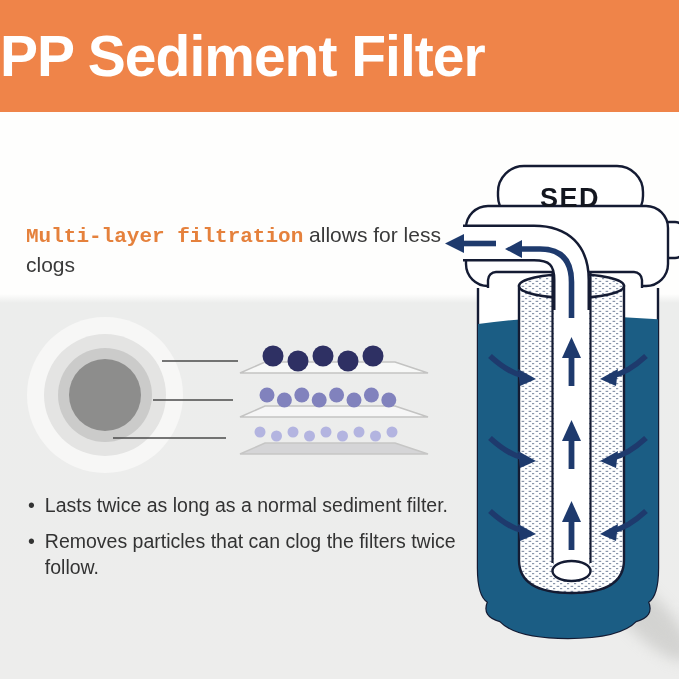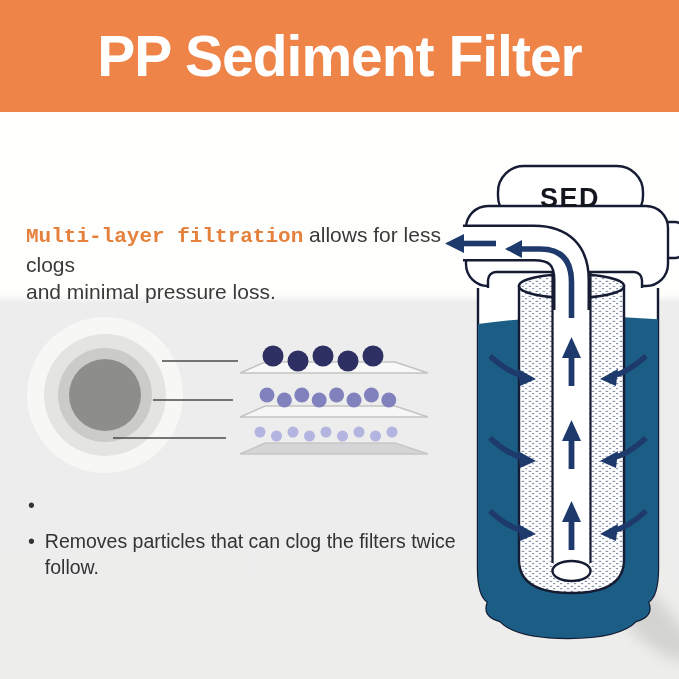--- a/index.html
+++ b/index.html
@@ -6,21 +6,21 @@
   .page{
     position:relative;width:679px;height:679px;overflow:hidden;
     font-family:"Liberation Sans","DejaVu Sans",sans-serif;
     background:linear-gradient(180deg,#fefefd 0px,#fefefd 294px,#ecedec 303px,#ededec 679px);
   }
   .header{
     position:absolute;left:0;top:0;width:679px;height:112px;
     background:#ef8449;
   }
   .header h1{
-    margin:0;height:112px;line-height:112px;text-align:center;
+    margin:0;height:112px;line-height:112px;
     font-size:57px;font-weight:bold;letter-spacing:-1px;color:#ffffff;
   }
   .intro{
     position:absolute;left:26px;top:200px;width:440px;
     font-size:21px;line-height:1.32;color:#3a3a3a;
   }
   .intro .hl{color:#e5813c;font-weight:bold;font-family:Liberation Mono, monospace;}
   .bullets{
     position:absolute;left:28px;top:492px;width:462px;
     margin:0;padding:0;list-style:none;
@@ -34,21 +34,21 @@
 </style>
 </head>
 <body>
 
 <div class="page">
 
   <div class="header">
     <h1>PP Sediment Filter</h1>
   </div>
 
-  <p class="intro"><span class="hl">Multi-layer filtration</span><span> allows for less clogs</span><br><span>and minimal pressure loss.</span></p>
+  <p class="intro"><span class="hl">Multi-layer filtration</span><span> allows for less clogs</span><br></p>
 
   <svg class="layers-svg" width="430" height="190" viewBox="0 0 430 190">
     <g>
       <circle cx="95" cy="95" r="78" fill="#f7f7f6"></circle>
       <circle cx="95" cy="95" r="61" fill="#e4e4e3"></circle>
       <circle cx="95" cy="95" r="47" fill="#cbcbca"></circle>
       <circle cx="95" cy="95" r="36" fill="#8d8d8c"></circle>
     </g>
     <g stroke="#4a4a4a" stroke-width="1.6">
       <line x1="152" y1="61" x2="228" y2="61"></line>
@@ -166,20 +166,21 @@
         <polygon points="88,364 90,381 106,374"></polygon>
         <path d="M 216 351 C 204 362 192 369 182 371" fill="none" stroke="#1e3a6d" stroke-width="5.6"></path>
         <polygon points="188,364 186,381 170,374"></polygon>
       </g>
     </g>
   </svg>
 
   <ul class="bullets">
     <li>
       <span class="marker">•</span>
+      <span>Lasts twice as long as a normal sediment filter.</span>
     </li>
     <li>
       <span class="marker">•</span>
       <span>Removes particles that can clog the filters twice follow.</span>
     </li>
   </ul>
 
 </div>
 
 </body></html>

